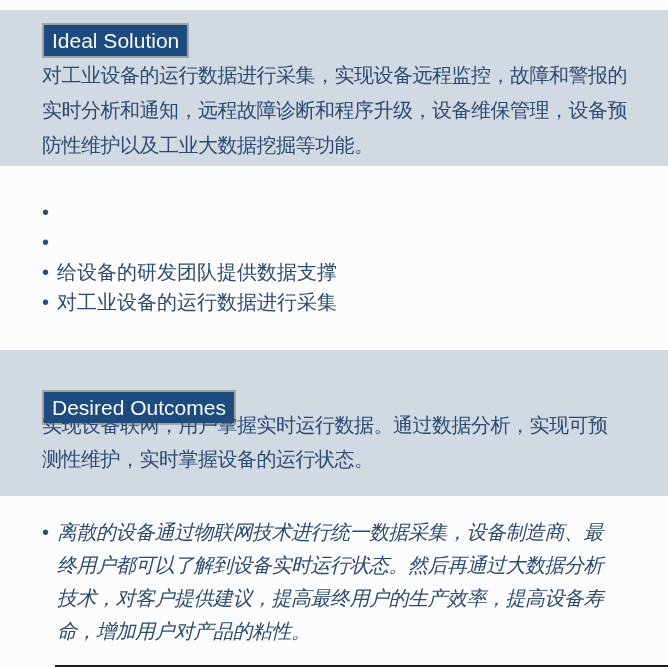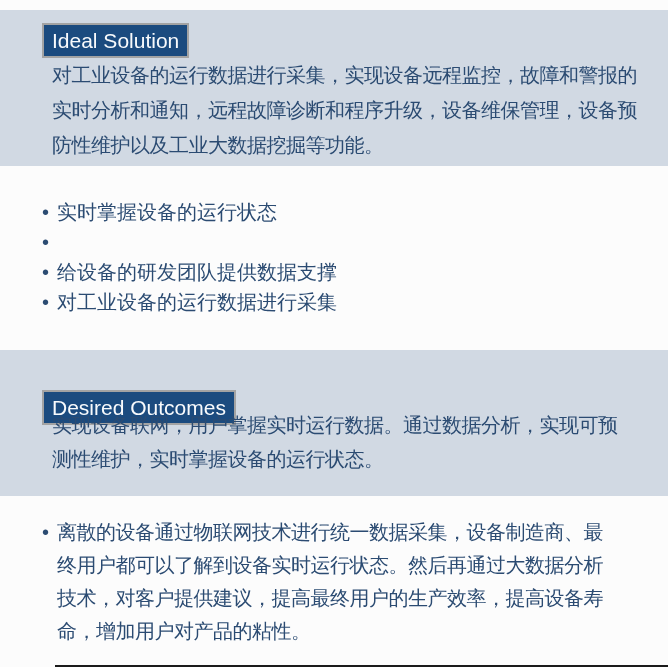--- a/index.html
+++ b/index.html
@@ -28,21 +28,21 @@
     color: #f8fafc;
     font-size: 21px;
     line-height: 23px;
     padding: 4px 8px;
     white-space: nowrap;
   }
   .badge-1 { top: 23px; }
   .badge-2 { top: 390px; }
   .para {
     position: absolute;
-    left: 52px;
+    left: 42px;
     width: 600px;
     margin: 0;
     color: #2b4b72;
     font-size: 20px;
     letter-spacing: -0.5px;
     white-space: pre-line;
   }
   .para-1 { top: 58px; line-height: 35px; }
   .para-2 { top: 408px; line-height: 34px; }
   .bullets {
@@ -69,20 +69,21 @@
     width: 606px;
     display: flex;
     color: #2b4b72;
     font-size: 20px;
     line-height: 33px;
     letter-spacing: -0.5px;
   }
   .bullet-para .text {
     white-space: pre-line;
     flex: 1;
+    font-style: italic;
   }
   .bottom-rule {
     position: absolute;
     left: 55px;
     right: 0;
     bottom: 0;
     height: 2px;
     background: #1b1b1b;
   }
 </style>
@@ -94,21 +95,20 @@
 
 <div class="badge badge-1">Ideal Solution</div>
 
 <p class="para para-1">对工业设备的运行数据进行采集，实现设备远程监控，故障和警报的
 实时分析和通知，远程故障诊断和程序升级，设备维保管理，设备预
 防性维护以及工业大数据挖掘等功能。</p>
 
 <ul class="bullets">
   <li>
     <span class="dot">•</span>
-    <span>实时掌握设备的运行状态</span>
   </li>
   <li>
     <span class="dot">•</span>
   </li>
   <li>
     <span class="dot">•</span>
     <span>给设备的研发团队提供数据支撑</span>
   </li>
   <li>
     <span class="dot">•</span>

